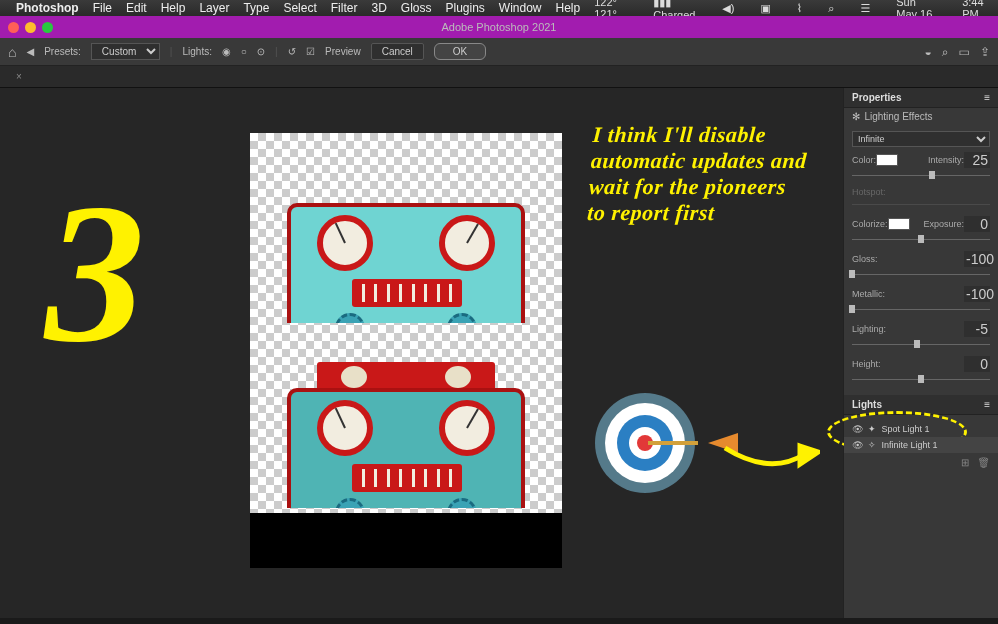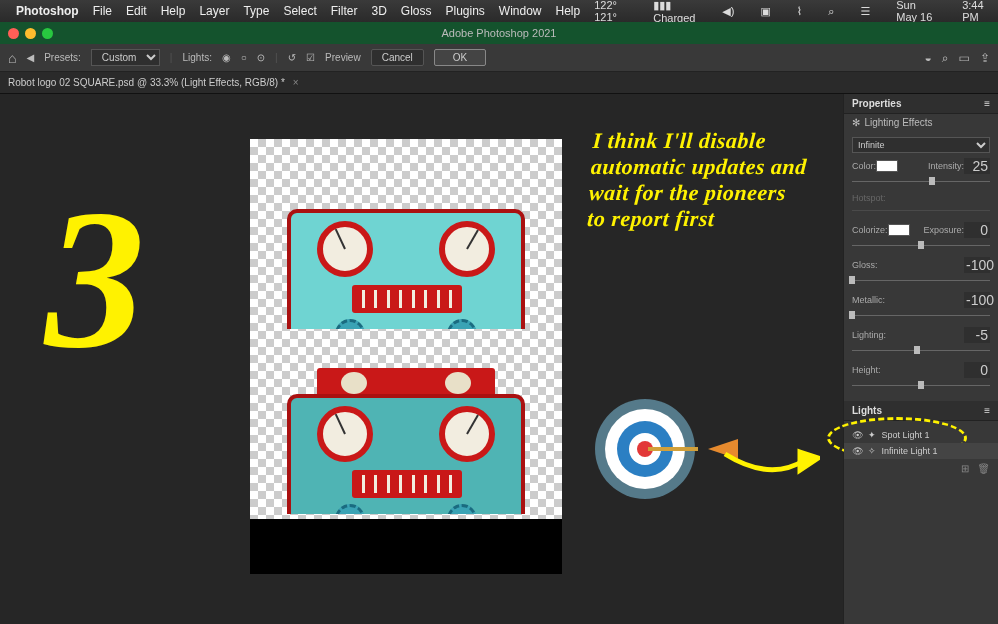--- a/index.html
+++ b/index.html
@@ -1,32 +1,32 @@
 <!DOCTYPE html>
 <html><head>
 <meta charset="utf-8">
 <style>
 *{margin:0;padding:0;box-sizing:border-box;font-family:-apple-system,Helvetica,Arial,sans-serif;}
 body{background:#1a1a1a;width:998px;height:624px;overflow:hidden;color:#ccc;font-size:10px;}
-.menubar{height:22px;background:linear-gradient(#3a3a3a,#2a2a2a);display:flex;align-items:center;padding:0 8px;font-size:12px;color:#eee;}
+.menubar{height:16px;background:linear-gradient(#3a3a3a,#2a2a2a);display:flex;align-items:center;padding:0 8px;font-size:12px;color:#eee;}
 .menubar .apple{margin-right:8px;}
 .menubar .bold{font-weight:600;margin-right:14px;}
 .menubar .m{margin-right:14px;cursor:default;}
 .menubar .spacer{flex:1;display:flex;justify-content:flex-end;align-items:center;gap:26px;font-size:11px;}
 .menubar .spacer .ic{opacity:.9;}
-.titlebar{height:22px;background:#14532d;display:flex;align-items:center;justify-content:center;position:relative;font-size:11px;color:#bbb;}
+.titlebar{height:22px;background:#a21caf;display:flex;align-items:center;justify-content:center;position:relative;font-size:11px;color:#bbb;}
 .traffic{position:absolute;left:8px;display:flex;gap:6px;}
 .dot{width:11px;height:11px;border-radius:50%;}
 .dot.r{background:#ff5f57;}.dot.y{background:#febc2e;}.dot.g{background:#28c840;}
 .optbar{height:28px;background:#393939;display:flex;align-items:center;padding:0 8px;gap:10px;font-size:10px;color:#bbb;border-bottom:1px solid #222;}
 .optbar .home{font-size:14px;}
 .optbar select{background:#2f2f2f;color:#ccc;border:1px solid #555;padding:1px 6px;font-size:10px;}
 .optbar .sep{color:#555;}
 .optbar .btn{background:#2f2f2f;border:1px solid #555;padding:2px 10px;font-size:10px;color:#ccc;border-radius:2px;}
-.optbar .btn.ok{background:#444;border-color:#888;padding:2px 18px;}
+.optbar .btn.ok{background:#444;border-color:#888;padding:2px 18px;border-radius:6px;}
 .optbar .right{margin-left:auto;display:flex;gap:10px;align-items:center;font-size:12px;}
 .tabbar{height:22px;background:#2a2a2a;display:flex;align-items:center;padding:0 8px;font-size:10px;color:#ccc;border-bottom:1px solid #111;}
 .tabbar .x{margin-left:8px;color:#888;}
 .main{display:flex;height:530px;}
 .canvas{flex:1;background:#262626;position:relative;overflow:hidden;}
 .bignum{position:absolute;left:45px;top:70px;font:700 italic 200px Georgia,serif;color:#fff200;}
 .art{position:absolute;left:250px;top:45px;width:312px;height:435px;background:#000;}
 .checker{position:absolute;inset:0;top:0;bottom:55px;background-image:linear-gradient(45deg,#ccc 25%,transparent 25%),linear-gradient(-45deg,#ccc 25%,transparent 25%),linear-gradient(45deg,transparent 75%,#ccc 75%),linear-gradient(-45deg,transparent 75%,#ccc 75%);background-size:16px 16px;background-position:0 0,0 8px,8px -8px,-8px 0;background-color:#fff;display:flex;flex-direction:column;align-items:center;}
 .robot{width:238px;height:195px;position:relative;overflow:hidden;}
 .robot-body{position:absolute;left:0;top:70px;width:238px;height:130px;background:#6fd4d2;border:4px solid #a11;border-radius:10px 10px 0 0;}
@@ -134,21 +134,20 @@
   <button class="btn ok">OK</button>
   <div class="right">
     <span>◒</span>
     <span>⌕</span>
     <span>▭</span>
     <span>⇪</span>
   </div>
 </div>
 
 <div class="tabbar">
-  <span>Robot logo 02 SQUARE.psd @ 33.3% (Light Effects, RGB/8) *</span>
   <span class="x">×</span>
 </div>
 
 <div class="main">
   <div class="canvas">
     <div class="bignum">3</div>
     <div class="art">
       <div class="checker">
         <div class="robot">
           <div class="robot-body"></div>

